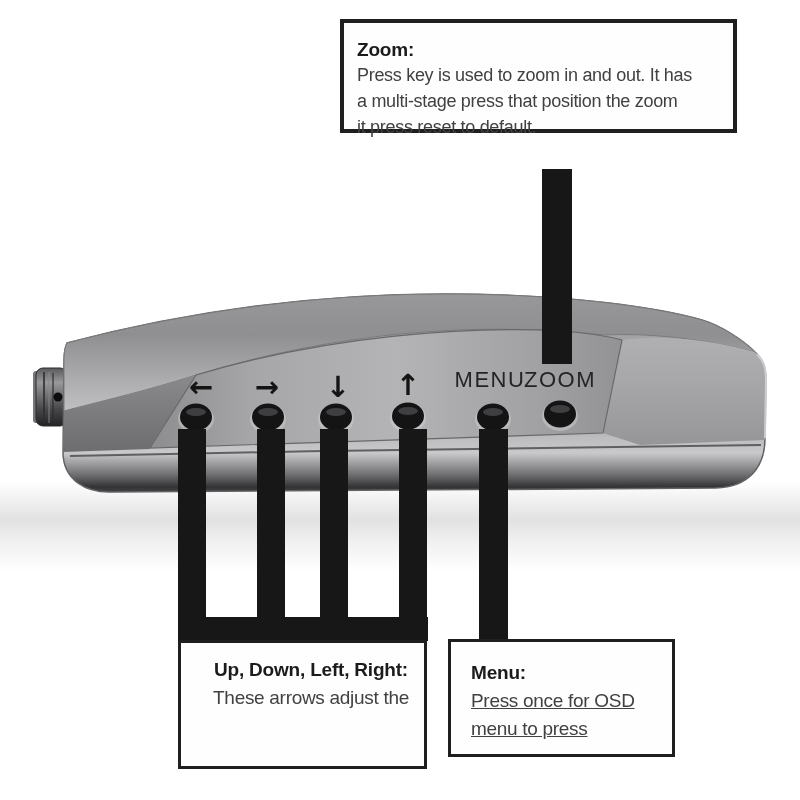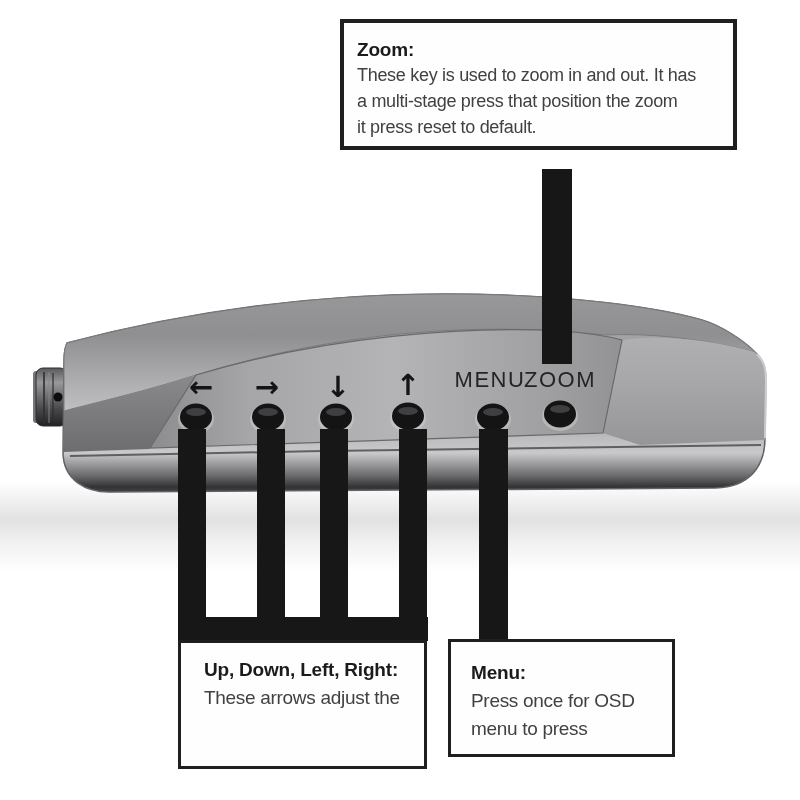--- a/index.html
+++ b/index.html
@@ -19,29 +19,29 @@
   .callout{
     position:absolute;background:#fefefe;border:3px solid #1f1f1f;
     box-sizing:border-box;z-index:5;
   }
   .callout .title{
     font-weight:700;color:#1b1b1b;letter-spacing:-0.2px;white-space:nowrap;
   }
   .callout .line{
     color:#414141;letter-spacing:-0.3px;white-space:nowrap;
   }
-  #callout-zoom{left:340px;top:19px;width:397px;height:131px;border-width:4px;padding:14px 26px 0 13px;}
+  #callout-zoom{left:340px;top:19px;width:397px;height:114px;border-width:4px;padding:14px 26px 0 13px;}
   #callout-zoom .title{font-size:19px;line-height:25px;}
   #callout-zoom .line{font-size:18px;line-height:26px;}
-  #callout-arrows{left:178px;top:640px;width:249px;height:129px;padding:13px 6px 12px 23px;}
+  #callout-arrows{left:178px;top:640px;width:249px;height:129px;padding:13px 6px 12px 23px;text-align:center;}
   #callout-arrows .title{font-size:19px;line-height:28px;}
   #callout-arrows .line{font-size:19px;line-height:28px;}
   #callout-menu{left:448px;top:639px;width:227px;height:118px;padding:17px 22px 0 20px;}
   #callout-menu .title{font-size:19px;line-height:28px;}
-  #callout-menu .line{font-size:19px;line-height:28px;}
+  #callout-menu .line{font-size:19px;line-height:28px;text-decoration:underline;}
   .arrow-glyph{font-family:"DejaVu Sans",sans-serif;font-weight:bold;}
   .panel-label{font-family:"Liberation Sans",sans-serif;}
 </style>
 </head>
 <body>
 
 <div id="stage">
 
   <div id="shadow-band"></div>
 
@@ -183,21 +183,21 @@
     <rect x="178" y="429" width="28" height="211" fill="#171717"></rect>
     <rect x="257" y="429" width="28" height="211" fill="#171717"></rect>
     <rect x="320" y="429" width="28" height="211" fill="#171717"></rect>
     <rect x="399" y="429" width="28" height="211" fill="#171717"></rect>
     <rect x="178" y="617" width="250" height="24" fill="#171717"></rect>
     <rect x="479" y="429" width="29" height="212" fill="#171717"></rect>
   </svg>
 
   <div id="callout-zoom" class="callout">
     <div class="title">Zoom:</div>
-    <div class="line">These key is used to zoom in and out. It has</div>
+    <div class="line">Press key is used to zoom in and out. It has</div>
     <div class="line">a multi-stage press that position the zoom</div>
     <div class="line">it press reset to default.</div>
   </div>
 
   <div id="callout-arrows" class="callout">
     <div class="title">Up, Down, Left, Right:</div>
     <div class="line">These arrows adjust the</div>
   </div>
 
   <div id="callout-menu" class="callout">

